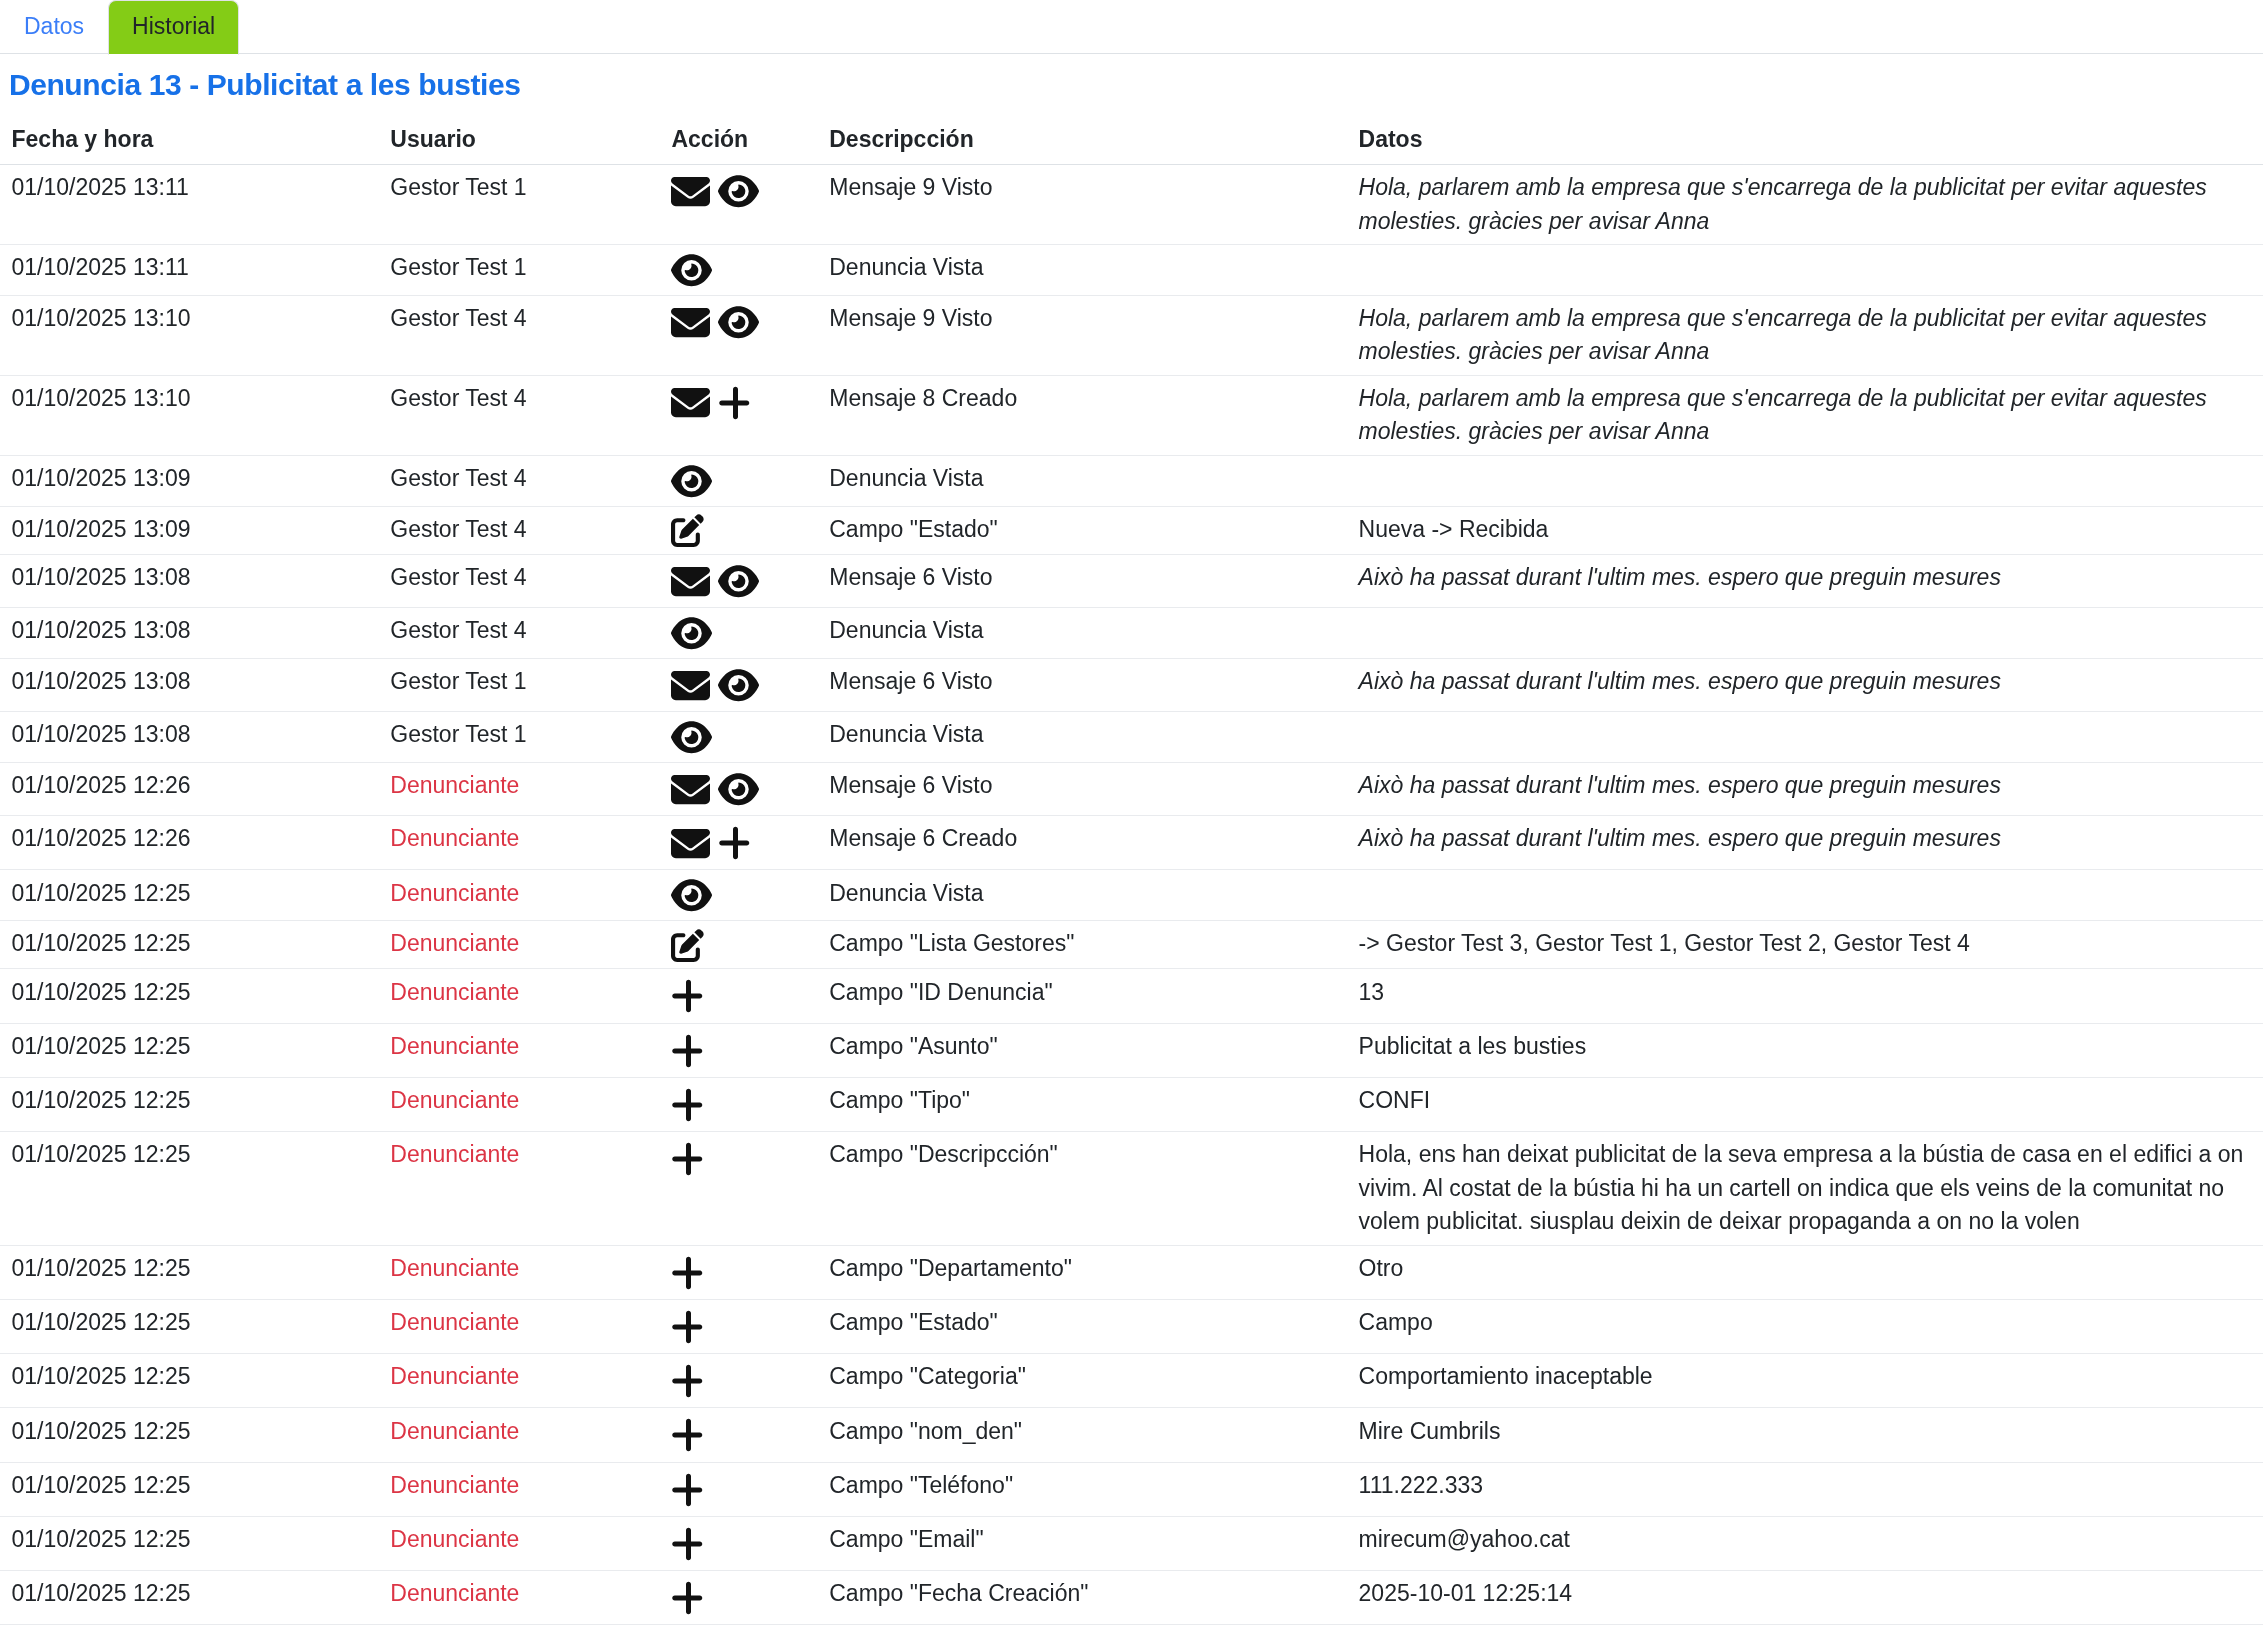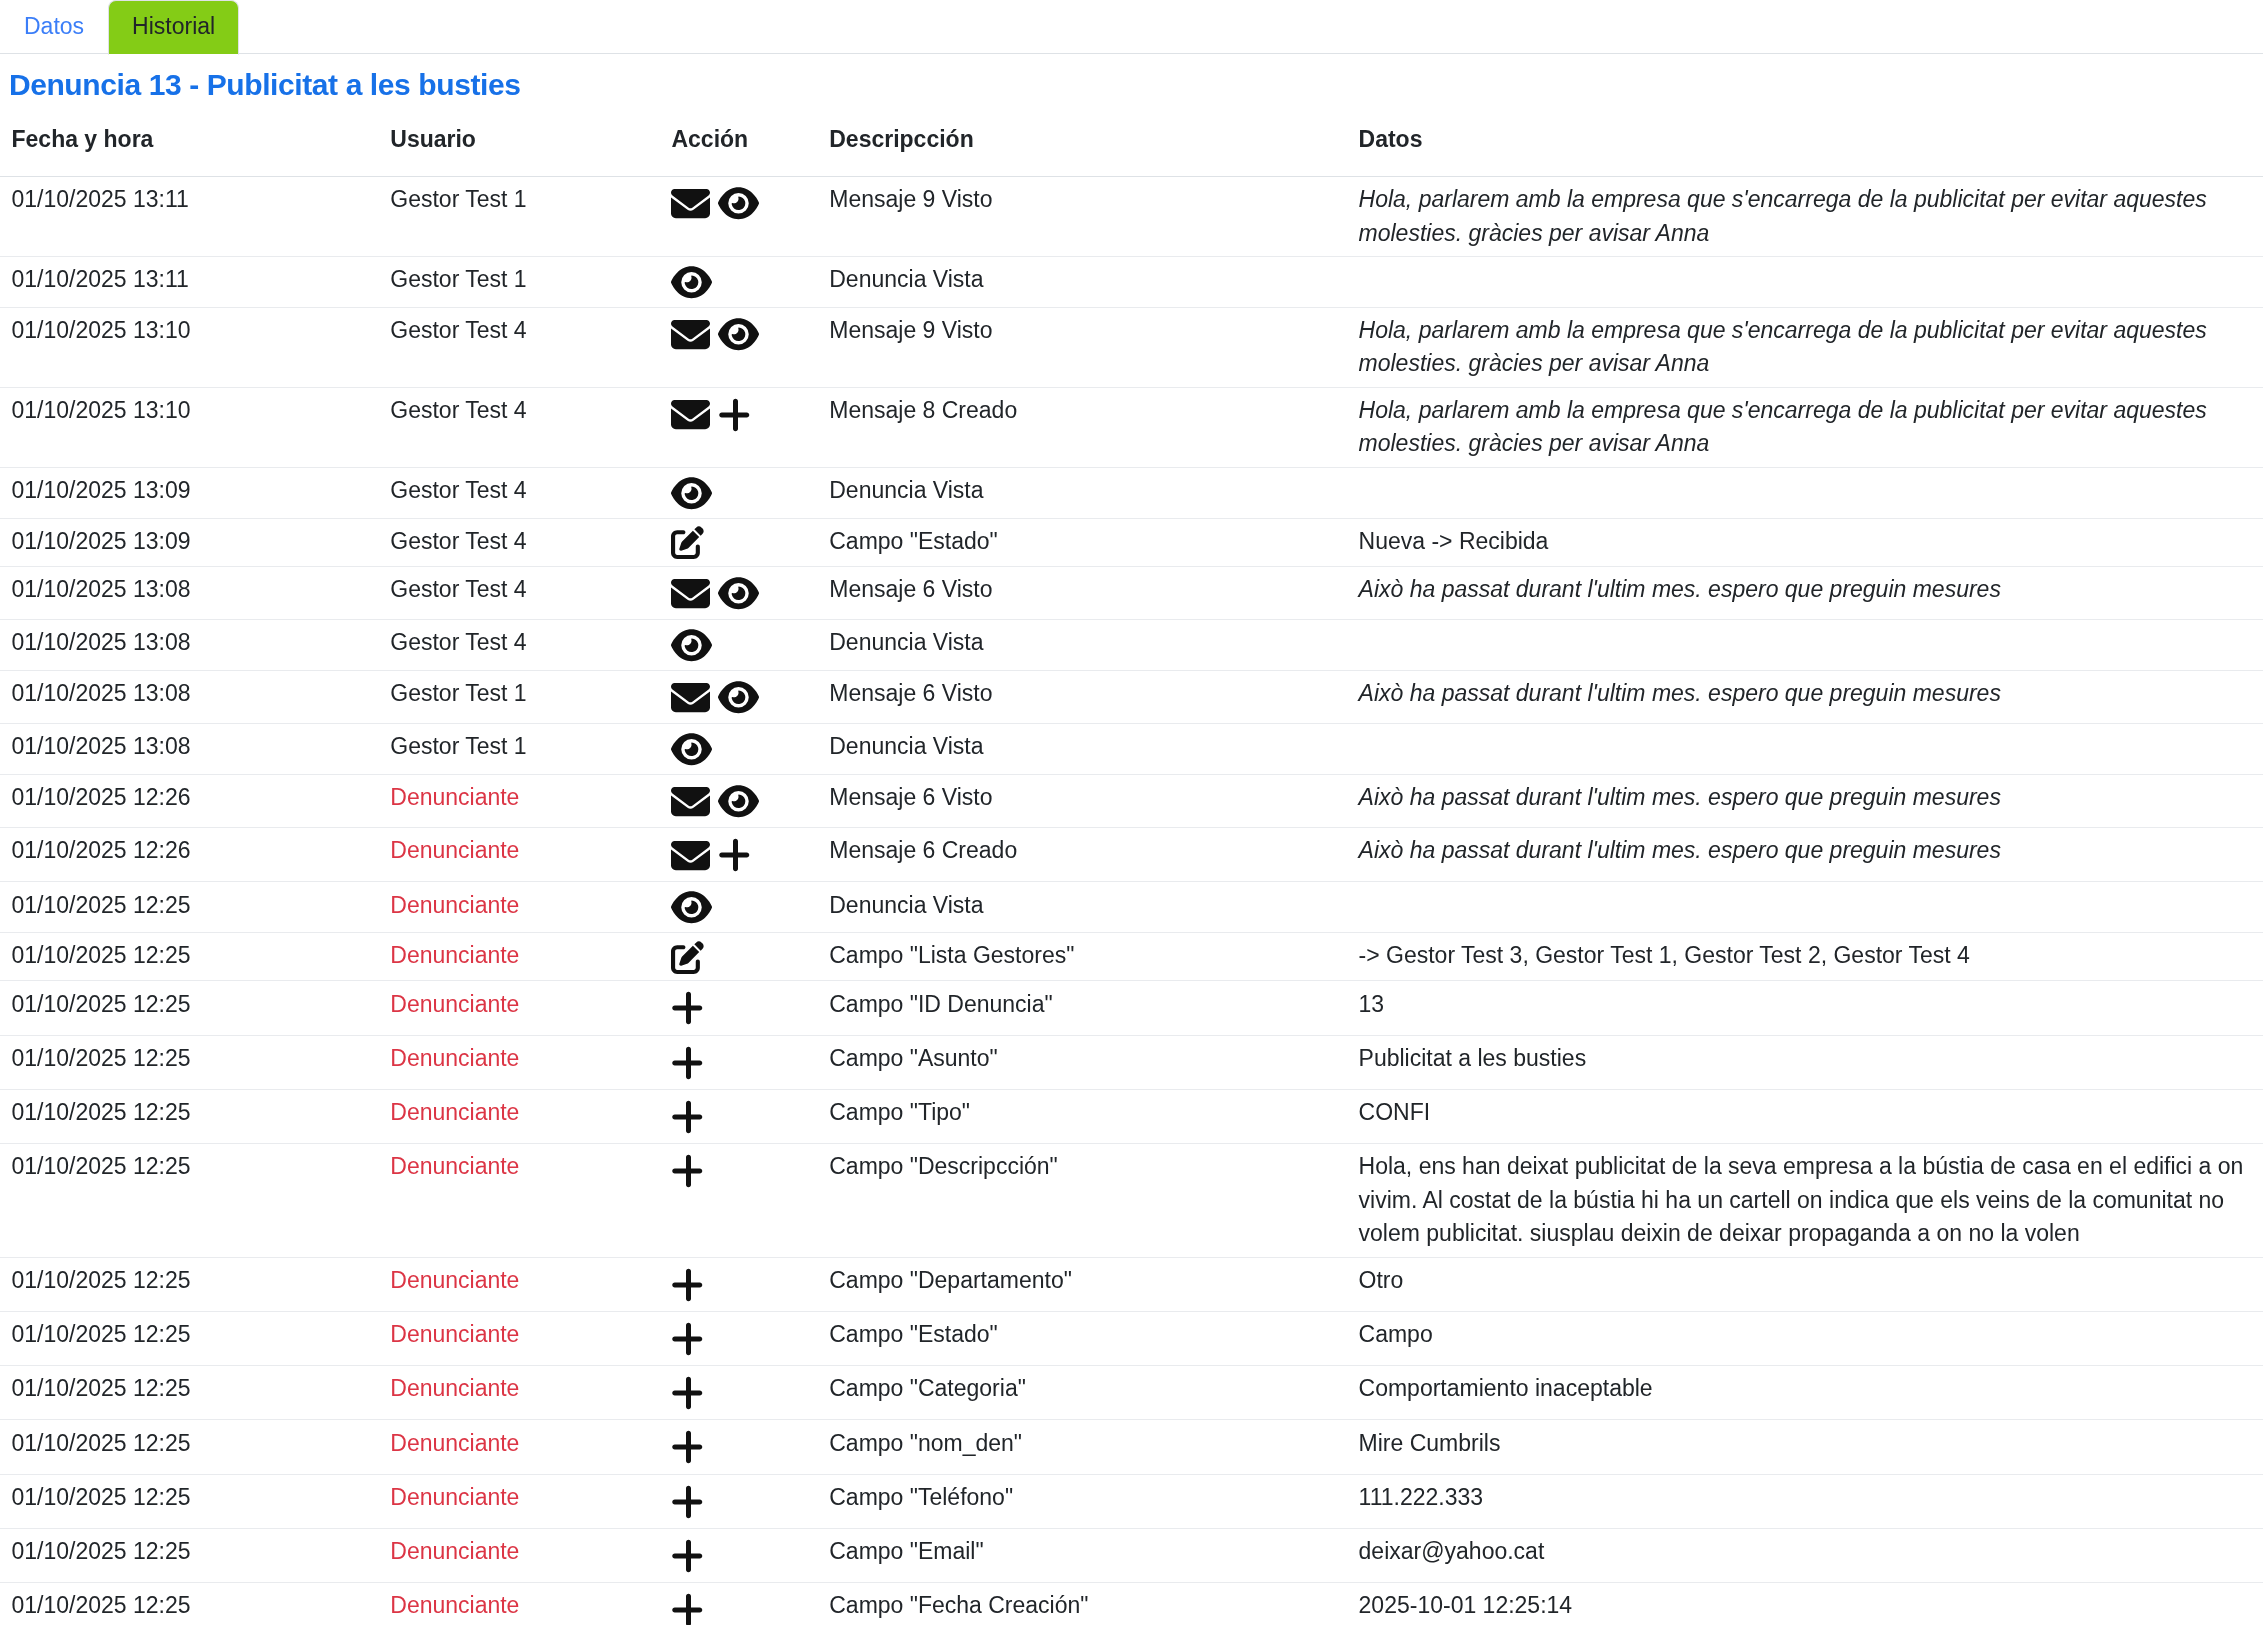--- a/index.html
+++ b/index.html
@@ -66,21 +66,21 @@
   col.c-datos{width:40.5%;}
   th,td{
     text-align:left;
     vertical-align:top;
     padding:6.2px 11.5px;
     overflow-wrap:break-word;
   }
   thead th{
     font-weight:700;
     border-bottom:1.8px solid var(--c-border);
-    padding-bottom:20px;
+    padding-bottom:8px;
   }
   tbody td{
     border-bottom:1.8px solid var(--c-rowline);
   }
   td.usuario.danger{color:var(--c-danger);}
   td.datos.italic{font-style:italic;}
   .icons{
     display:flex;
     align-items:center;
     gap:8px;
@@ -441,21 +441,21 @@
         <td class="fecha">01/10/2025 12:25</td>
         <td class="usuario danger">Denunciante</td>
         <td class="accion">
           <div class="icons">
             <svg viewBox="0 0 448 512" width="35">
               <path d="M256 80c0-17.7-14.3-32-32-32s-32 14.3-32 32V224H48c-17.7 0-32 14.3-32 32s14.3 32 32 32H192V432c0 17.7 14.3 32 32 32s32-14.3 32-32V288H368c17.7 0 32-14.3 32-32s-14.3-32-32-32H256V80z"></path>
             </svg>
           </div>
         </td>
         <td class="descripcion">Campo "Email"</td>
-        <td class="datos">deixar@yahoo.cat</td>
+        <td class="datos">mirecum@yahoo.cat</td>
       </tr>
       <tr>
         <td class="fecha">01/10/2025 12:25</td>
         <td class="usuario danger">Denunciante</td>
         <td class="accion">
           <div class="icons">
             <svg viewBox="0 0 448 512" width="35">
               <path d="M256 80c0-17.7-14.3-32-32-32s-32 14.3-32 32V224H48c-17.7 0-32 14.3-32 32s14.3 32 32 32H192V432c0 17.7 14.3 32 32 32s32-14.3 32-32V288H368c17.7 0 32-14.3 32-32s-14.3-32-32-32H256V80z"></path>
             </svg>
           </div>

